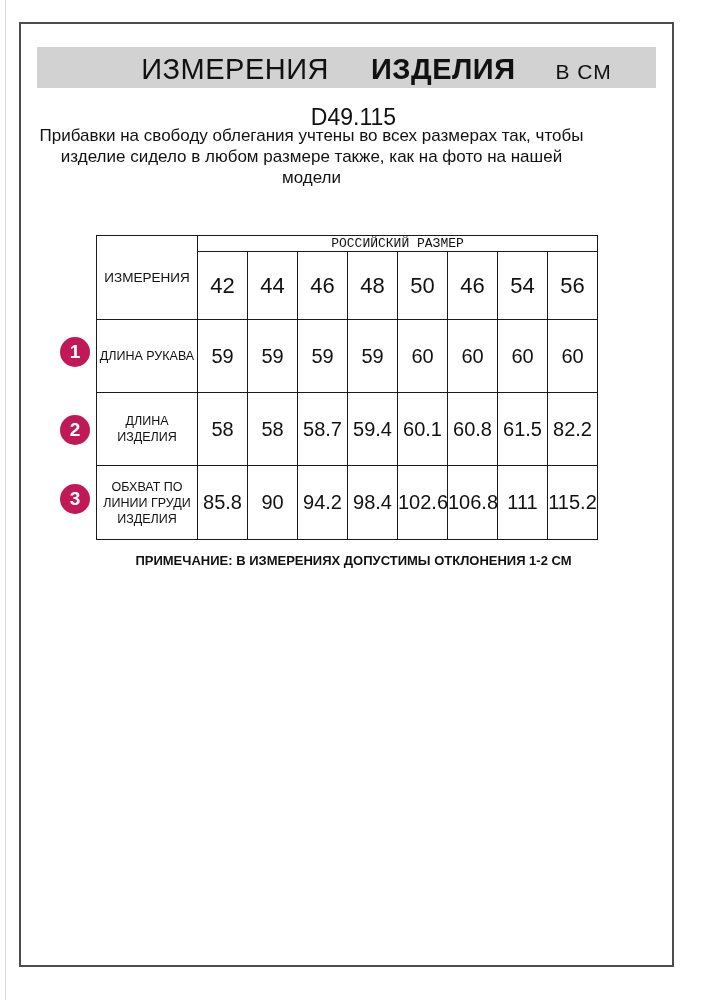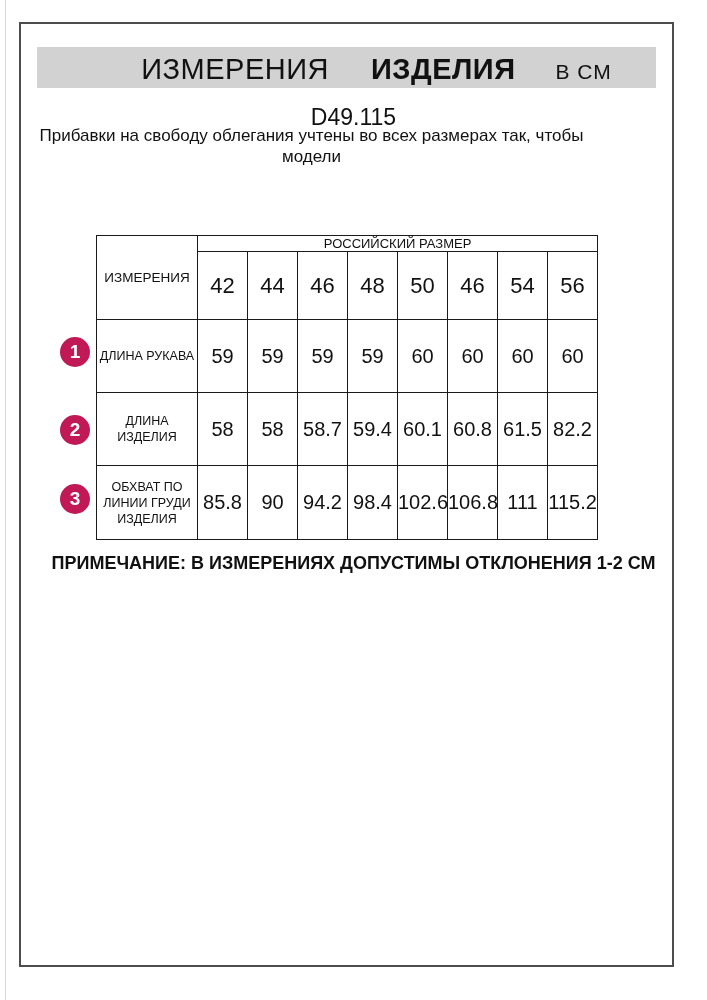--- a/index.html
+++ b/index.html
@@ -31,40 +31,40 @@
   }
   table.size-table{
     position:absolute;left:96px;top:235px;
     border-collapse:collapse;table-layout:fixed;width:502px;
   }
   table.size-table th,table.size-table td{
     border:1.5px solid #1a1a1a;text-align:center;vertical-align:middle;
     padding:0;font-weight:400;background:#fff;
   }
   .group-header-row{height:16px;}
-  .group-header{font-size:13px;line-height:14px;}
+  .group-header{font-size:13px;line-height:14px;font-family:Liberation Mono, monospace;}
   .corner-header{font-size:13.5px;}
   .size-row{height:68px;}
   .size-cell{font-size:22px;font-weight:normal;}
   .data-row-1{height:73px;}
   .data-row-2{height:73px;margin-top:32px;}
   .data-row-3{height:74px;}
   .row-label{font-size:12.5px;line-height:16px;white-space:pre-line;}
   .value-cell{font-size:20px;}
   .badge{
     position:absolute;left:60px;width:30px;height:30px;border-radius:50%;
     display:flex;align-items:center;justify-content:center;
     color:#ffffff;font-size:19px;font-weight:700;
   }
   .badge-1{top:337px;}
   .badge-2{top:415px;}
   .badge-3{top:484px;}
   .note{
     position:absolute;left:0;top:553px;width:707px;text-align:center;
-    font-size:18px;font-weight:700;
+    font-size:13px;font-weight:700;
   }
 </style>
 </head>
 <body>
 
 <div class="page">
   <div class="scan-edge"></div>
   <div class="frame" style="border-color: rgb(77, 77, 77);"></div>
 
   <div class="title-band" style="background: rgb(210, 210, 210);">
@@ -72,20 +72,21 @@
       <span class="title-w1">ИЗМЕРЕНИЯ</span>
       <span class="title-w2">ИЗДЕЛИЯ</span>
       <span class="title-unit">В СМ</span>
     </div>
   </div>
 
   <div class="model-code">D49.115</div>
 
   <div class="intro">
     <div>Прибавки на свободу облегания учтены во всех размерах так, чтобы</div>
+    <div>изделие сидело в любом размере также, как на фото на нашей</div>
     <div>модели</div>
   </div>
 
   <table class="size-table">
     <colgroup>
       <col style="width:101px">
       <col style="width:50px">
         <col style="width:50px">
         <col style="width:50px">
         <col style="width:50px">

